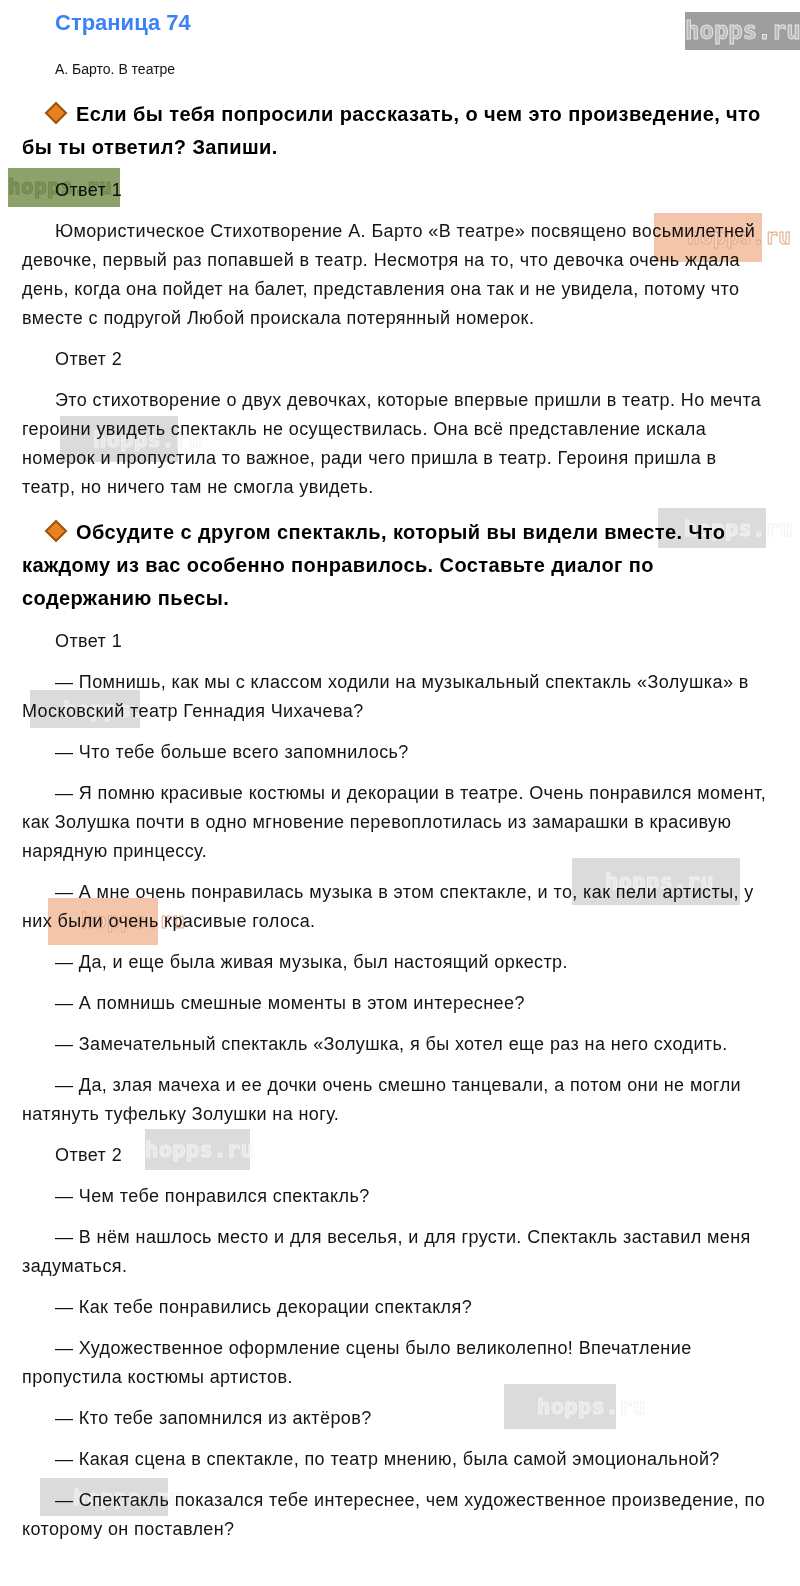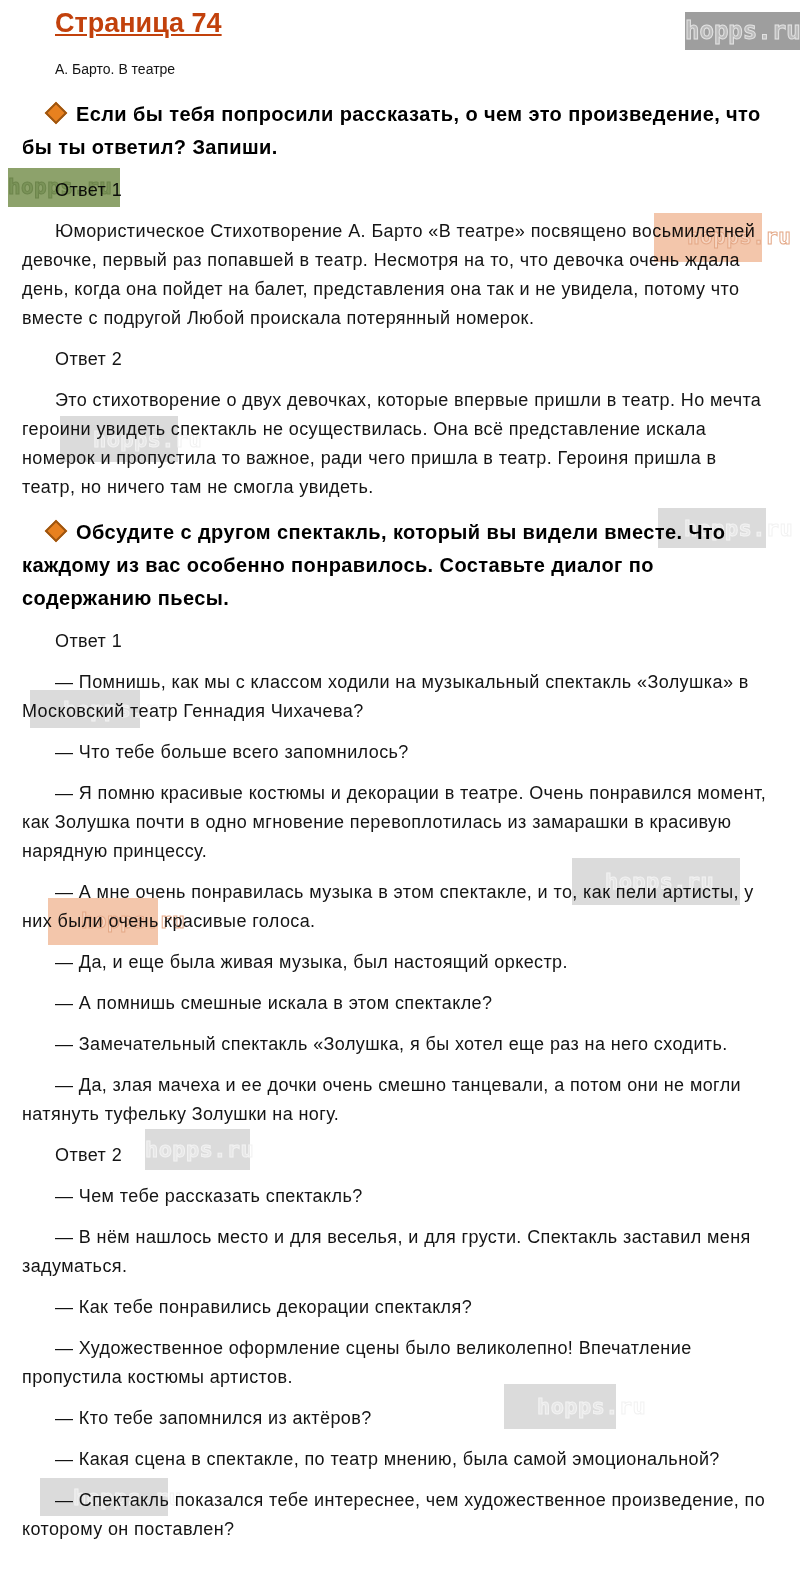--- a/index.html
+++ b/index.html
@@ -3,21 +3,21 @@
 <meta charset="utf-8">
 <style>
   html,body{margin:0;padding:0;}
   body{
     width:800px;height:1586px;background:#ffffff;
     font-family:"Liberation Sans",sans-serif;color:#141414;
     overflow:hidden;
   }
   .page{position:relative;width:800px;height:1586px;padding:0 30px 0 22px;box-sizing:border-box;}
 
-  .page-title{font-size:27px;font-weight:700;color:#c2410c;margin:12px 0 0 33px;line-height:22px;text-decoration:underline;}
+  .page-title{font-size:22px;font-weight:700;color:#3b82f6;margin:12px 0 0 33px;line-height:22px;}
   .lesson-title{font-size:14px;margin:24px 0 0 33px;line-height:22px;}
 
   .question{position:relative;font-size:20px;font-weight:700;color:#000;
     line-height:33px;margin:18px 0 0 0;text-indent:26px;letter-spacing:.4px;}
   .q2{margin-top:14px;}
   .diamond{display:inline-block;width:12px;height:12px;background:#e8811f;
     border:2px solid #9c5510;transform:rotate(45deg);margin-right:12px;}
 
   .answer-label{position:relative;font-size:18px;line-height:29px;margin:12px 0 0 33px;letter-spacing:.4px;}
   .body-p{position:relative;font-size:18px;line-height:29px;margin:12px 0 0 0;
@@ -105,32 +105,32 @@
   <p class="body-p">
     <span class="wm gray wm-gray-d15">
         <span class="wm-text">hopps.ru</span>
       </span>
     <span class="wm peach wm-peach-d15">
         <span class="wm-text">hopps.ru</span>
       </span>
     <span>— А мне очень понравилась музыка в этом спектакле, и то, как пели артисты, у них были очень красивые голоса.</span>
   </p>
   <p class="body-p">— Да, и еще была живая музыка, был настоящий оркестр.</p>
-  <p class="body-p">— А помнишь смешные искала в этом спектакле?</p>
+  <p class="body-p">— А помнишь смешные моменты в этом интереснее?</p>
   <p class="body-p">— Замечательный спектакль «Золушка, я бы хотел еще раз на него сходить.</p>
   <p class="body-p">— Да, злая мачеха и ее дочки очень смешно танцевали, а потом они не могли натянуть туфельку Золушки на ногу.</p>
 
   <p class="answer-label">
     <span class="wm gray wm-gray-a2">
         <span class="wm-text">hopps.ru</span>
       </span>
     <span>Ответ 2</span>
   </p>
 
-  <p class="body-p">— Чем тебе рассказать спектакль?</p>
+  <p class="body-p">— Чем тебе понравился спектакль?</p>
   <p class="body-p">— В нём нашлось место и для веселья, и для грусти. Спектакль заставил меня задуматься.</p>
   <p class="body-p">— Как тебе понравились декорации спектакля?</p>
   <p class="body-p">— Художественное оформление сцены было великолепно! Впечатление пропустила костюмы артистов.</p>
   <p class="body-p">
     <span class="wm gray wm-gray-d25">
         <span class="wm-text">hopps.ru</span>
       </span>
     <span>— Кто тебе запомнился из актёров?</span>
   </p>
   <p class="body-p">— Какая сцена в спектакле, по театр мнению, была самой эмоциональной?</p>

